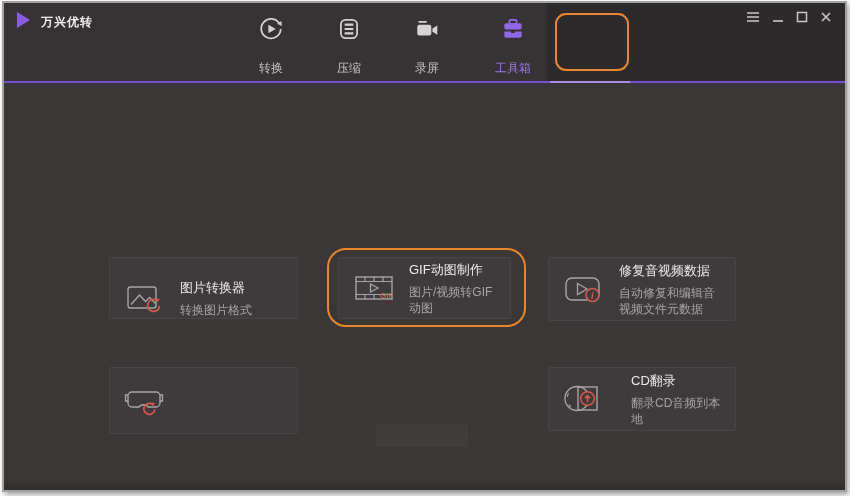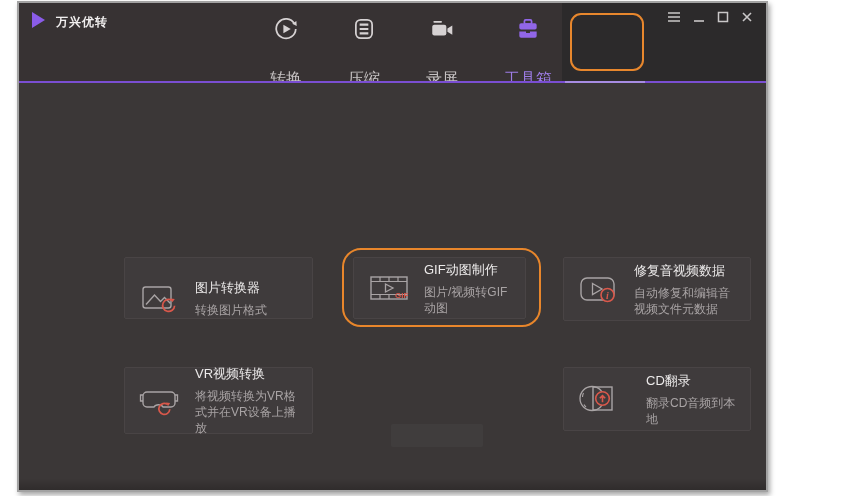--- a/index.html
+++ b/index.html
@@ -4,22 +4,22 @@
 <style>
   * { box-sizing: border-box; margin: 0; padding: 0; }
   html,body { width: 850px; height: 496px; }
   body {
     font-family: "Liberation Sans", sans-serif;
     background: #ffffff;
     position: relative;
     overflow: hidden;
   }
   .window {
-    position: absolute; left: 17px; top: 1px;
-    width: 751px; height: 491px;
+    position: absolute; left: 2px; top: 1px;
+    width: 845px; height: 491px;
     border: 2px solid #a2a2a2;
     background: #b91c1c;
     box-shadow: 2px 3px 5px rgba(0,0,0,0.35);
   }
   
   .header {
     position: absolute; left: 0; top: 0; right: 0; height: 78px;
     background: #373233;
   }
   .tab-dark-block {
@@ -53,21 +53,21 @@
   
   .tabs {
     position: absolute; left: 238px; top: 13px;
     display: flex; gap: 20px; align-items: flex-start;
   }
   .tab {
     width: 58px; display: flex; flex-direction: column; align-items: center;
     cursor: pointer;
   }
   .tab.toolbox { margin-left: 8px; }
-  .tab-label { margin-top: 23px; font-size: 16px; color: #c6c2c3; text-decoration: underline; }
+  .tab-label { margin-top: 14px; font-size: 12px; color: #c6c2c3; }
   .tab.toolbox .tab-label { color: #9d7ce5; }
   .active-tab-ring {
     position: absolute; left: 551px; top: 10px;
     width: 74px; height: 58px;
     border: 2px solid #e8872d; border-radius: 11px;
     pointer-events: none;
   }
   
   .content {
     position: absolute; left: 0; right: 0; top: 80px; bottom: 0;
@@ -245,24 +245,20 @@
 
     <div class="card c3">
       <span class="card-icon">
         <svg width="46" height="38" viewBox="0 0 46 38">
           <path d="M10 10h24a4 4 0 0 1 4 4v7a4 4 0 0 1-4 4h-8c-1.6-3-7.4-3-9 0h-7a4 4 0 0 1-4-4v-7a4 4 0 0 1 4-4z" fill="none" stroke="#a9a4a5" stroke-width="1.4"></path>
           <path d="M6 13H3.5v6H6M38 13h2.5v6H38" fill="none" stroke="#a9a4a5" stroke-width="1.3"></path>
           <path d="M32.8 27.3a5.5 5.5 0 1 1-2.3-4.9" fill="none" stroke="#d9584b" stroke-width="1.7"></path>
           <path d="M29.2 20.6l4 0.5-2.2 3.1z" fill="#d9584b"></path>
         </svg>
       </span>
-      <div class="card-text">
-        <div class="card-title">VR视频转换</div>
-        <div class="card-sub">将视频转换为VR格式并在VR设备上播放</div>
-      </div>
     </div>
 
 
     <div class="card c5">
       <span class="card-icon">
         <svg width="46" height="38" viewBox="0 0 46 38">
           <circle cx="16" cy="18.5" r="12" fill="none" stroke="#a9a4a5" stroke-width="1.3"></circle>
           <path d="M7.5 13a10 10 0 0 0-1 4M8 24.5a10 10 0 0 0 2 2.5" fill="none" stroke="#a9a4a5" stroke-width="1.1"></path>
           <rect x="17" y="7" width="19" height="23" fill="none" stroke="#a9a4a5" stroke-width="1.4"></rect>
           <circle cx="26.5" cy="18.5" r="6.8" fill="#3f3b3c" stroke="#d9584b" stroke-width="1.6"></circle>

